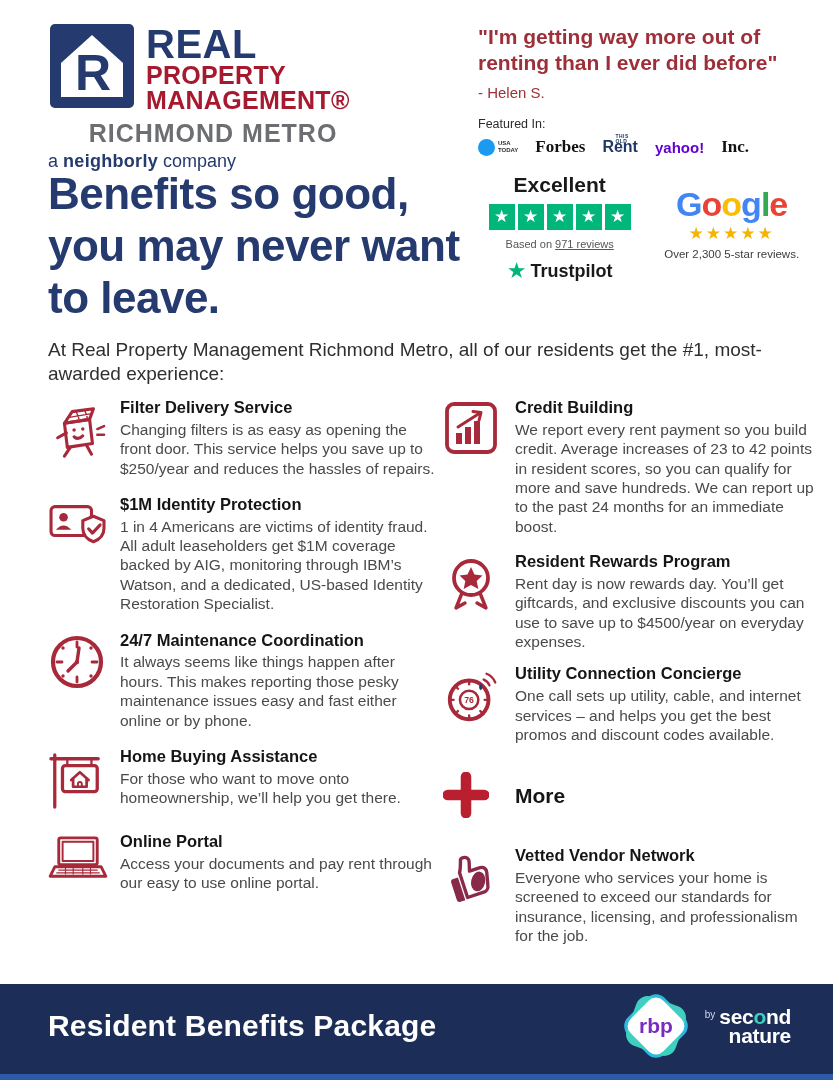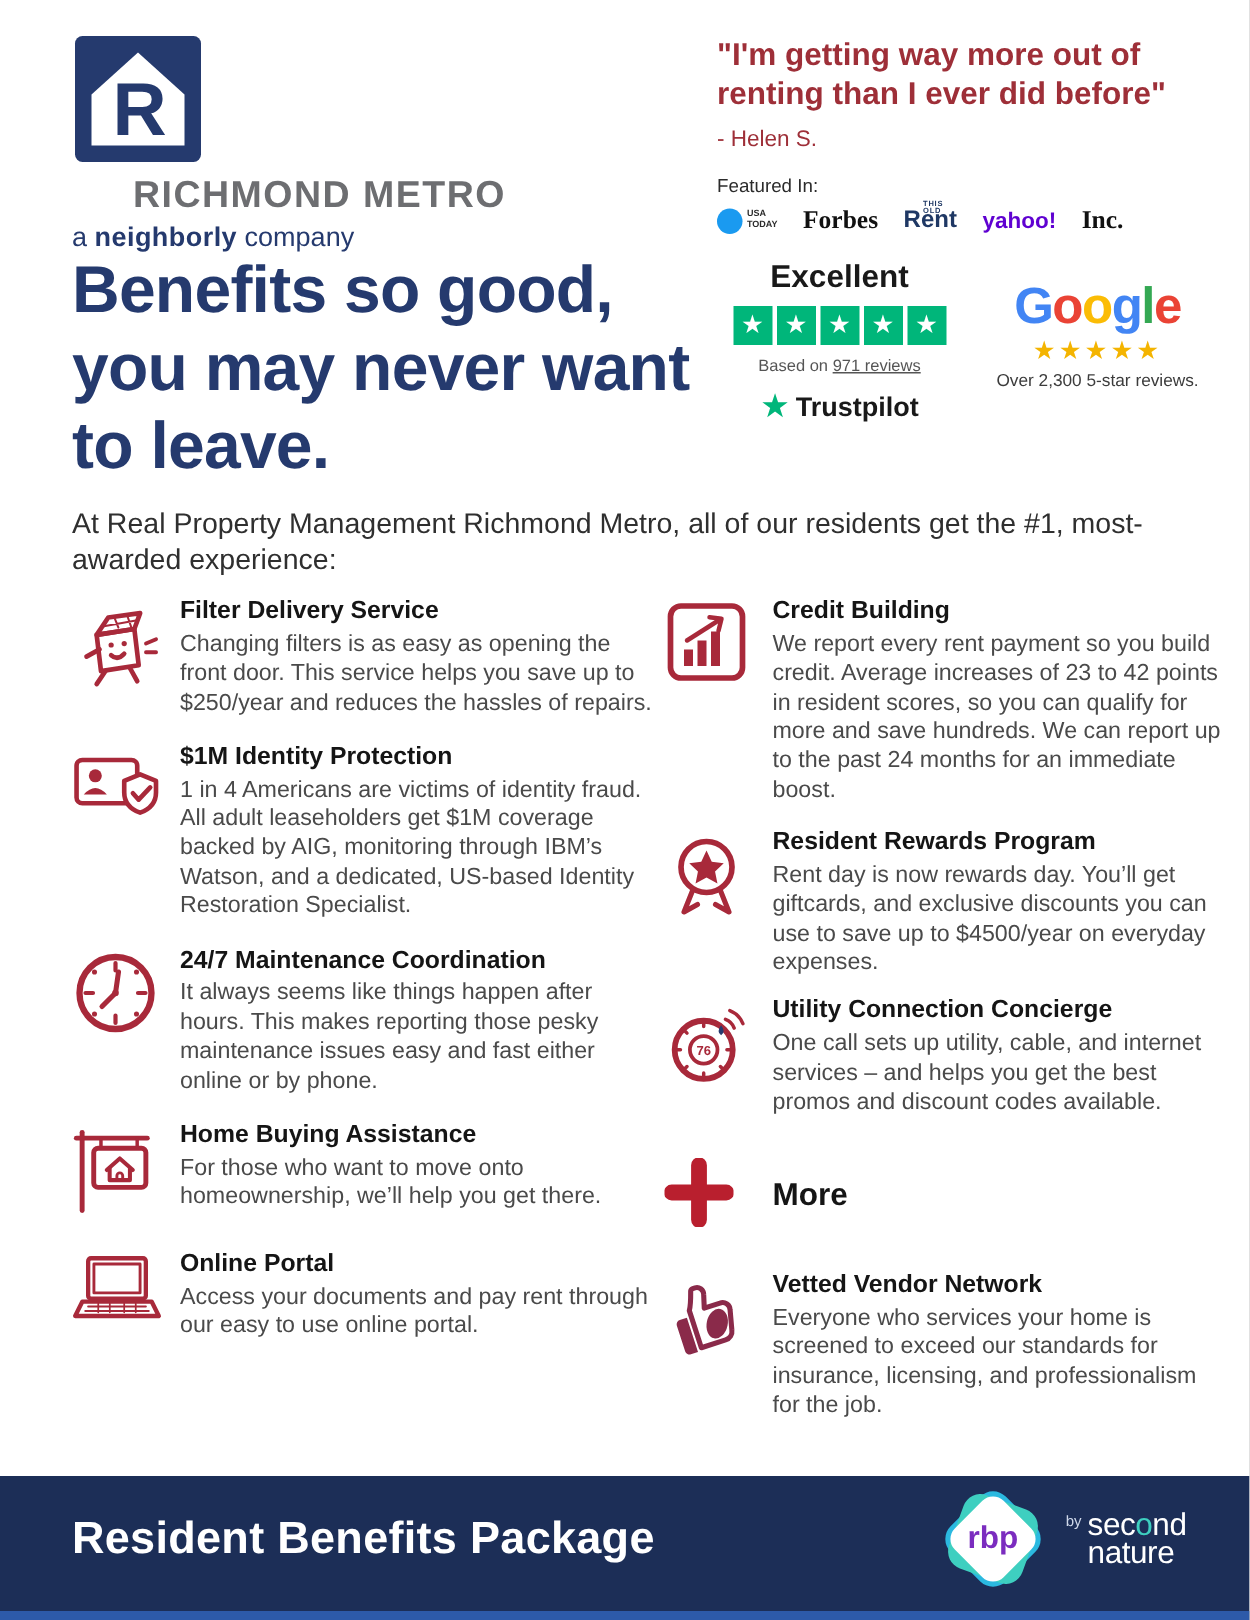--- a/index.html
+++ b/index.html
@@ -62,48 +62,53 @@
   .bdesc { font-size:15.5px; color:#4a4a4a; line-height:1.25; margin-top:2px; }
   .col-left  .benefit { margin-bottom:17px; }
   .col-right .benefit:nth-child(1) { margin-bottom:16px; }
   .col-right .benefit:nth-child(2) { margin-bottom:13px; }
   .col-right .benefit:nth-child(3) { margin-bottom:26px; }
   .col-right .benefit:nth-child(4) { margin-bottom:24px; }
   .more-row { display:flex; align-items:center; }
   .more-label { font-size:21px; font-weight:800; color:#151515; margin-left:0; }
 
   
-  .footer { position:absolute; left:0; bottom:0; width:833px; height:96px; background:#1c2e57; border-bottom:6px solid #2d5aa9; display:flex; align-items:center; justify-content:space-between; padding:0 42px 6px 48px; }
+  .footer { position:absolute; left:0; bottom:0; width:833px; height:96px; background:#1c2e57; border-bottom:6px solid #2d5aa9; display:flex; align-items:center; justify-content:space-between; padding:0 42px 6px 48px;text-align:right; }
   .footer-title { color:#ffffff; font-size:30px; font-weight:800; letter-spacing:0.2px; }
   .footer-logo { display:flex; align-items:center; gap:12px; }
   .rbp-badge { position:relative; width:74px; height:74px; }
   .rbp-teal1 { position:absolute; left:11px; top:11px; width:52px; height:52px; background:#2bb9e0; border-radius:12px; transform:rotate(45deg); }
   .rbp-teal2 { position:absolute; left:11px; top:11px; width:52px; height:52px; background:#3ecfc0; border-radius:12px; transform:rotate(20deg); }
   .rbp-white { position:absolute; left:14px; top:14px; width:46px; height:46px; background:#ffffff; border-radius:10px; transform:rotate(45deg); display:flex; align-items:center; justify-content:center; }
   .rbp-text { transform:rotate(-45deg); color:#7b2cbf; font-size:21px; font-weight:800; }
   .sn-block { display:flex; align-items:flex-start; gap:4px; }
   .sn-by { color:#cfd8ea; font-size:10px; padding-top:2px; }
-  .sn-words { color:#ffffff; font-size:21px; font-weight:400; line-height:0.92; letter-spacing:-0.3px; }
+  .sn-words { color:#ffffff; font-size:21px; font-weight:700; line-height:0.92; letter-spacing:-0.3px; }
   .sn-o { color:#3ecfc0; }
 
   svg .stroke { stroke:#a8293a; fill:none; stroke-width:3.2; stroke-linecap:round; stroke-linejoin:round; }
   svg .fillr { fill:#a8293a; stroke:none; }
 </style>
 </head>
 <body>
 
 <div class="page">
 
   <div class="brand">
     <div class="brand-row">
       <svg class="logo-mark" viewBox="0 0 88 88">
         <rect x="2" y="2" width="84" height="84" rx="5" fill="#253a6e"></rect>
         <path d="M13 41 L44 13 L75 41 L75 75 L13 75 Z" fill="#ffffff"></path>
         <text x="45" y="68" font-size="50" font-weight="bold" fill="#253a6e" text-anchor="middle" font-family="Liberation Sans, sans-serif">R</text>
       </svg>
+      <div class="brand-words">
+        <div class="brand-l1">REAL</div>
+        <div class="brand-l2">PROPERTY</div>
+        <div class="brand-l3">MANAGEMENT®</div>
+      </div>
     </div>
     <div class="brand-loc">RICHMOND METRO</div>
     <div class="brand-tag">
       <span>a</span>
       <span class="nb">neighborly</span>
       <span>company</span>
     </div>
   </div>
 
   <div class="top-right">

